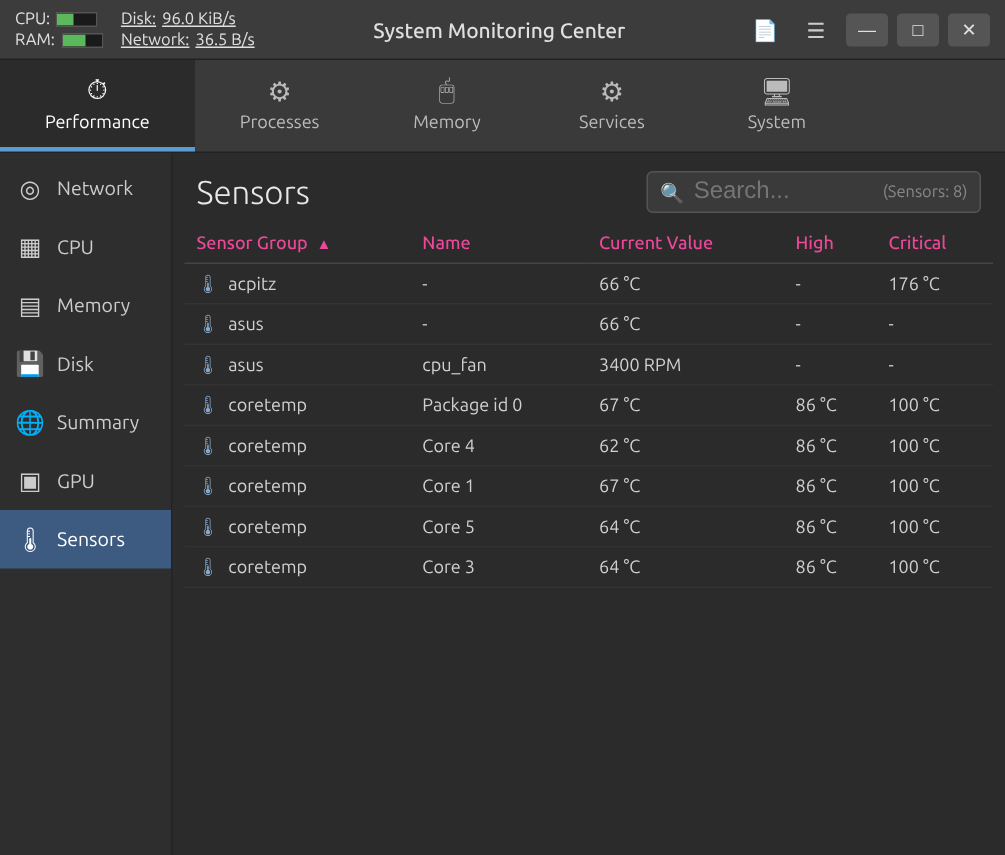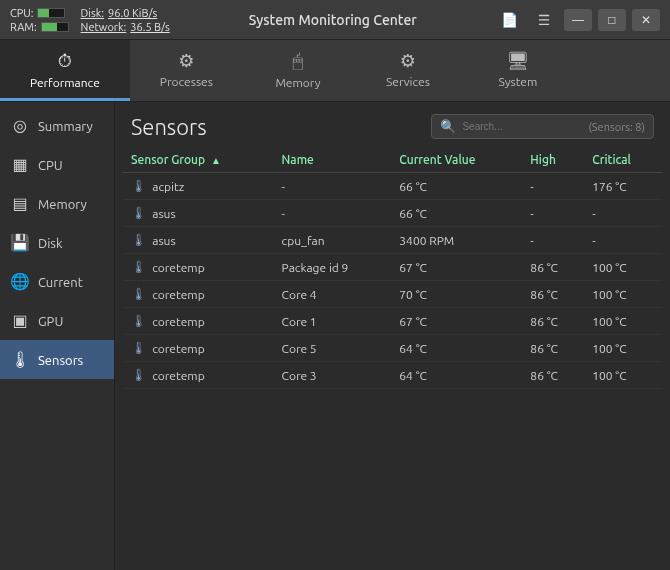--- a/index.html
+++ b/index.html
@@ -194,21 +194,21 @@
       padding: 4px 8px;
       gap: 6px;
       min-width: 220px;
     }
     .search-icon { color: #888; font-size: 13px; }
     .search-input {
       background: transparent;
       border: none;
       outline: none;
       color: #ccc;
-      font-size: 10px;
+      font-size: 16px;
       width: 120px;
     }
     .search-count {
       color: #888;
       font-size: 11px;
     }
 
     
     .table-container {
       flex: 1;
@@ -219,21 +219,21 @@
       width: 100%;
       border-collapse: collapse;
       font-size: 12px;
     }
     thead tr {
       border-bottom: 1px solid #444;
     }
     thead th {
       text-align: left;
       padding: 6px 8px;
-      color: #86efac;
+      color: #ec4899;
       font-weight: 500;
       font-size: 12px;
     }
     thead th.sortable {
       cursor: pointer;
     }
     thead th .sort-arrow {
       margin-left: 3px;
       font-size: 10px;
     }
@@ -318,37 +318,37 @@
     <span class="tab-icon">🖥</span>
     <span>System</span>
   </div>
 </div>
 
 <div class="main-layout">
 
   <div class="sidebar">
     <div class="sidebar-item">
       <span class="sidebar-icon">◎</span>
-      <span>Summary</span>
+      <span>Network</span>
     </div>
     <div class="sidebar-item">
       <span class="sidebar-icon">▦</span>
       <span>CPU</span>
     </div>
     <div class="sidebar-item">
       <span class="sidebar-icon">▤</span>
       <span>Memory</span>
     </div>
     <div class="sidebar-item">
       <span class="sidebar-icon">💾</span>
       <span>Disk</span>
     </div>
     <div class="sidebar-item">
       <span class="sidebar-icon">🌐</span>
-      <span>Current</span>
+      <span>Summary</span>
     </div>
     <div class="sidebar-item">
       <span class="sidebar-icon">▣</span>
       <span>GPU</span>
     </div>
     <div class="sidebar-item active">
       <span class="sidebar-icon">🌡</span>
       <span>Sensors</span>
     </div>
   </div>
@@ -413,34 +413,34 @@
     <td>-</td>
     <td>-</td>
   </tr>
             <tr>
     <td>
       <div class="sensor-group-cell">
         <span class="sensor-icon">🌡</span>
         <span>coretemp</span>
       </div>
     </td>
-    <td>Package id 9</td>
+    <td>Package id 0</td>
     <td>67 °C</td>
     <td>86 °C</td>
     <td>100 °C</td>
   </tr>
             <tr>
     <td>
       <div class="sensor-group-cell">
         <span class="sensor-icon">🌡</span>
         <span>coretemp</span>
       </div>
     </td>
     <td>Core 4</td>
-    <td>70 °C</td>
+    <td>62 °C</td>
     <td>86 °C</td>
     <td>100 °C</td>
   </tr>
             <tr>
     <td>
       <div class="sensor-group-cell">
         <span class="sensor-icon">🌡</span>
         <span>coretemp</span>
       </div>
     </td>

